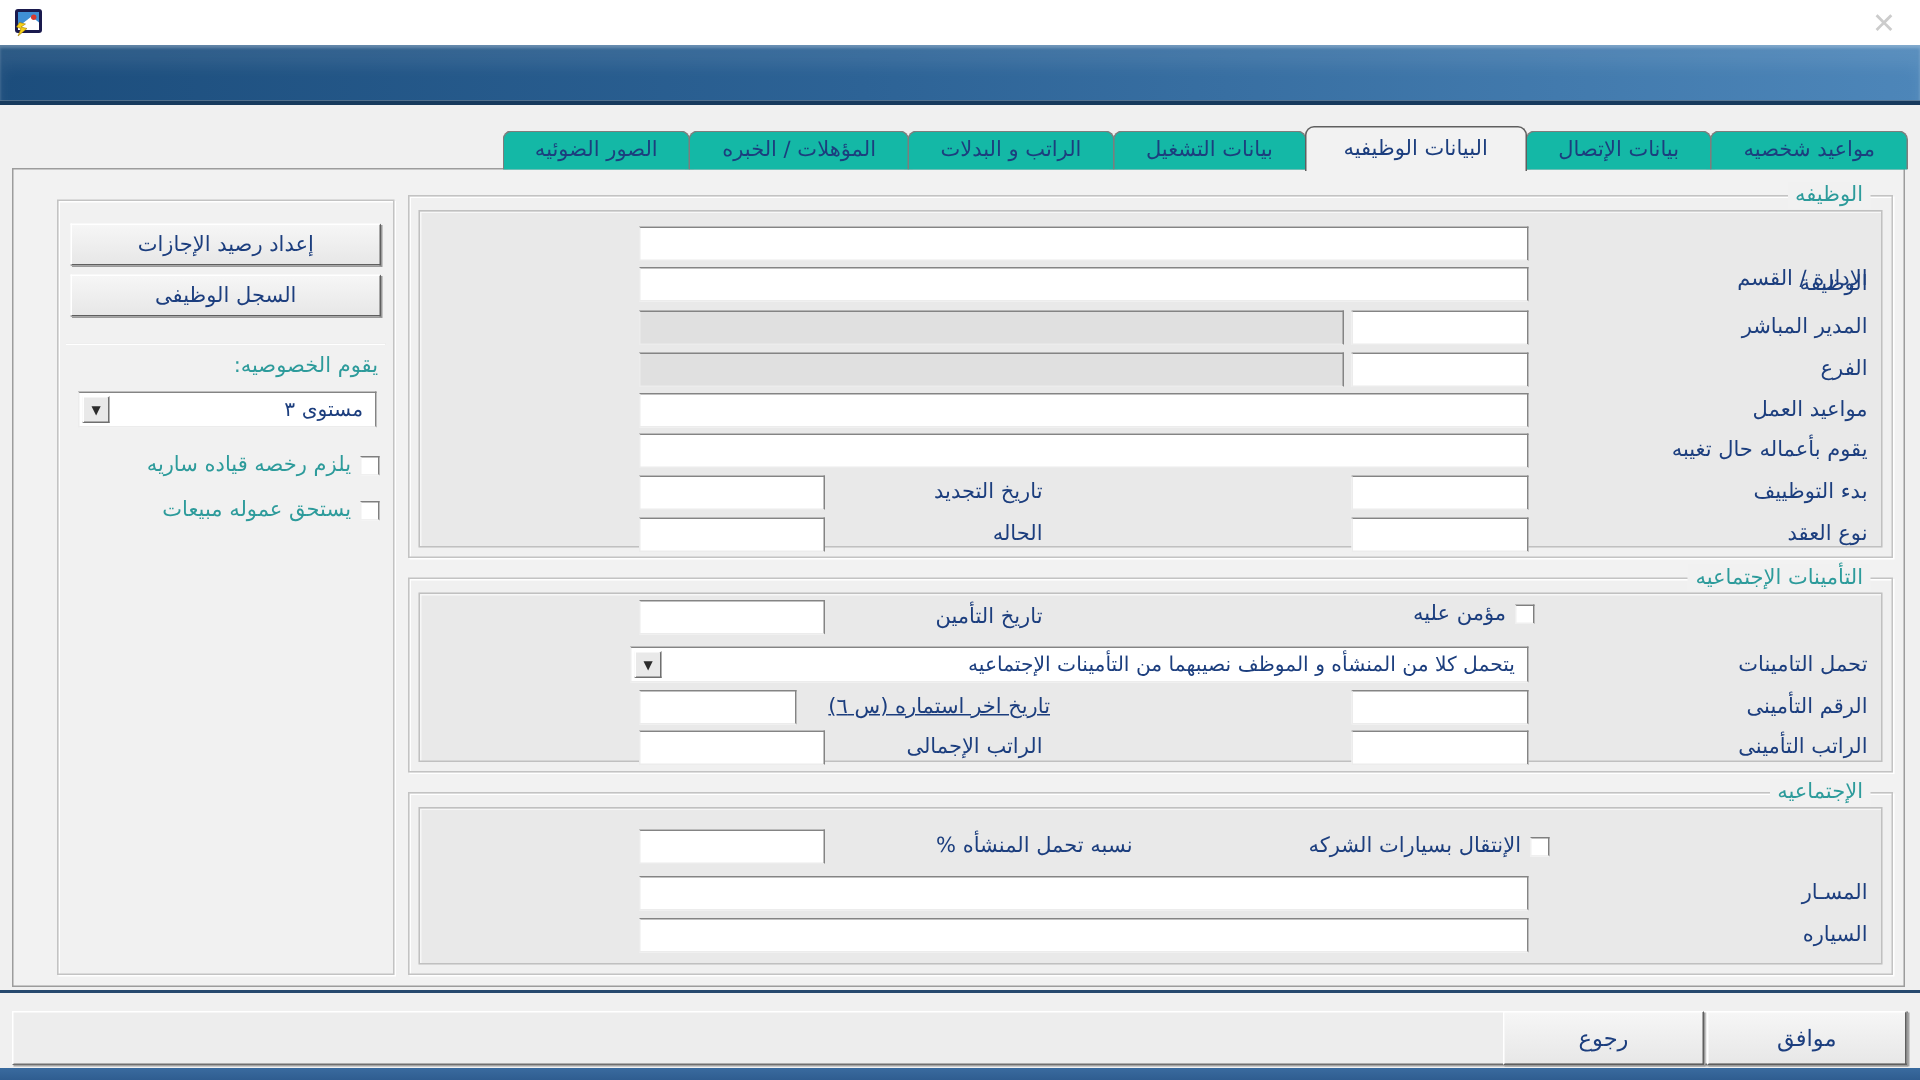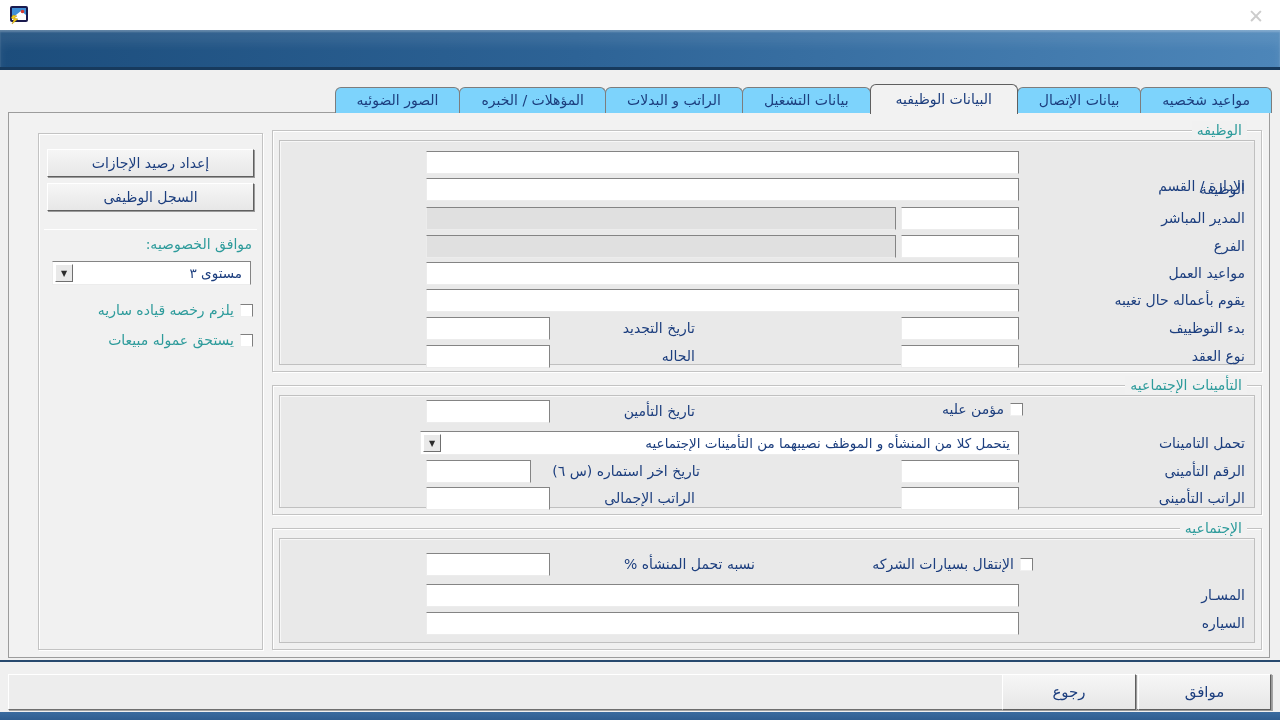--- a/index.html
+++ b/index.html
@@ -31,21 +31,21 @@
     background:linear-gradient(180deg,#55083f 0%,#3a6b9f 0%,#2f5d90 100%);
   }
 
   
   .tabstrip {
     top:84px; right:8px; height:29px;
     display:flex; align-items:flex-end; z-index:5;
   }
   .tab {
     height:26px; line-height:24px; padding:0 21px;
-    background:#7dd3fc;
+    background:#14b8a6;
     border:1px solid #7d7d7d; border-bottom:none;
     border-radius:6px 6px 0 0;
     color:#1c3e7e; font-size:14px; white-space:nowrap;
     margin-left:-1px; cursor:default;
   }
   .tab.active {
     height:30px; line-height:28px; padding:0 25px;
     background:#f2f2f2; border-color:#5f5f5f;
     position:relative; z-index:7; margin-bottom:-1px;
   }
@@ -154,21 +154,21 @@
   <span class="tab">المؤهلات / الخبره</span>
   <span class="tab">الصور الضوئيه</span>
 </div>
 
 <div class="abs panel"></div>
 
 <div class="abs group" style="left:38px; top:133px; width:225px; height:517px; background:#f1f1f1;">
   <button class="btn abs" style="left:8px; top:49px; width:207px; height:28px;">السجل الوظيفى</button>
   <button class="btn abs" style="left:8px; top:15px; width:207px; height:28px;">إعداد رصيد الإجازات</button>
   <div class="abs sep" style="left:5px; top:95px; width:213px;"></div>
-  <div class="abs cblabel" style="right:10px; top:102px; font-size:14px;">موافق الخصوصيه:</div>
+  <div class="abs cblabel" style="right:10px; top:102px; font-size:14px;">يقوم الخصوصيه:</div>
   <div class="abs combo" style="left:13px; top:127px; width:199px;">
     <span>مستوى ٣</span>
     <span class="combo-arrow">▼</span>
   </div>
   <div class="abs cbrow" style="right:9px; top:168px;">
     <span class="cb"></span>
     <span class="cblabel">يلزم رخصه قياده ساريه</span>
   </div>
   <div class="abs cbrow" style="right:9px; top:198px;">
     <span class="cb"></span>
@@ -223,21 +223,21 @@
   <input class="abs txt" style="left: 153px; top: 14px; width: 124px;">
 
   <div class="abs lbl" style="right:16px; top:46px; width:230px;">تحمل التامينات</div>
   <div class="abs combo" style="left:147px; top:45px; width:599px;">
     <span>يتحمل كلا من المنشأه و الموظف نصيبهما من التأمينات الإجتماعيه</span>
     <span class="combo-arrow">▼</span>
   </div>
 
   <div class="abs lbl" style="right:16px; top:74px; width:230px;">الرقم التأمينى</div>
   <input class="abs txt" style="left: 628px; top: 74px; width: 118px;">
-  <div class="abs lbl" style="left:262px; top:74px; width:165px;">تاريخ اخر استماره (س ٦)</div>
+  <div class="abs lbl" style="left:262px; top:74px; width:165px;text-decoration:underline;">تاريخ اخر استماره (س ٦)</div>
   <input class="abs txt" style="left: 153px; top: 74px; width: 105px;">
 
   <div class="abs lbl" style="right:16px; top:101px; width:230px;">الراتب التأمينى</div>
   <input class="abs txt" style="left: 628px; top: 101px; width: 118px;">
   <div class="abs lbl" style="left:282px; top:101px; width:140px;">الراتب الإجمالى</div>
   <input class="abs txt" style="left: 153px; top: 101px; width: 124px;">
 </div>
 
 <div class="abs group" style="left:272px; top:528px; width:990px; height:122px;">
   <span class="group-title">الإجتماعيه</span>

